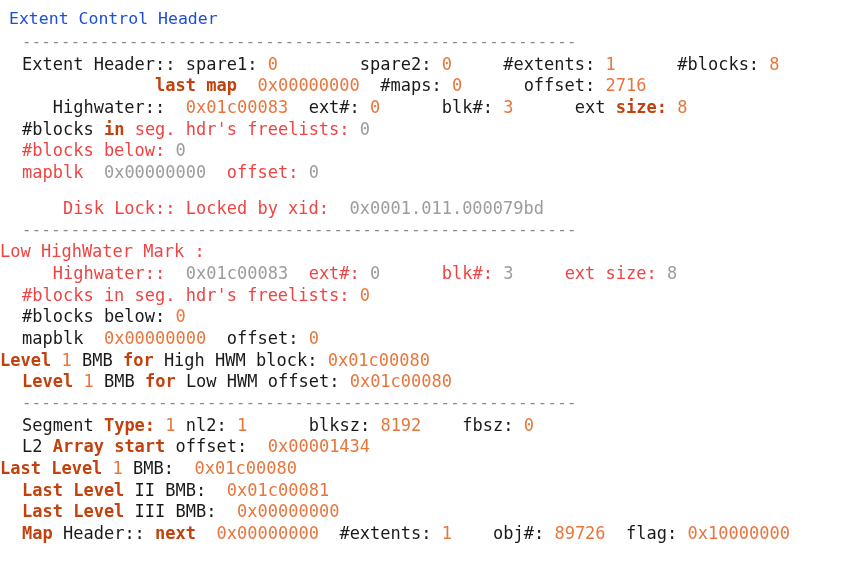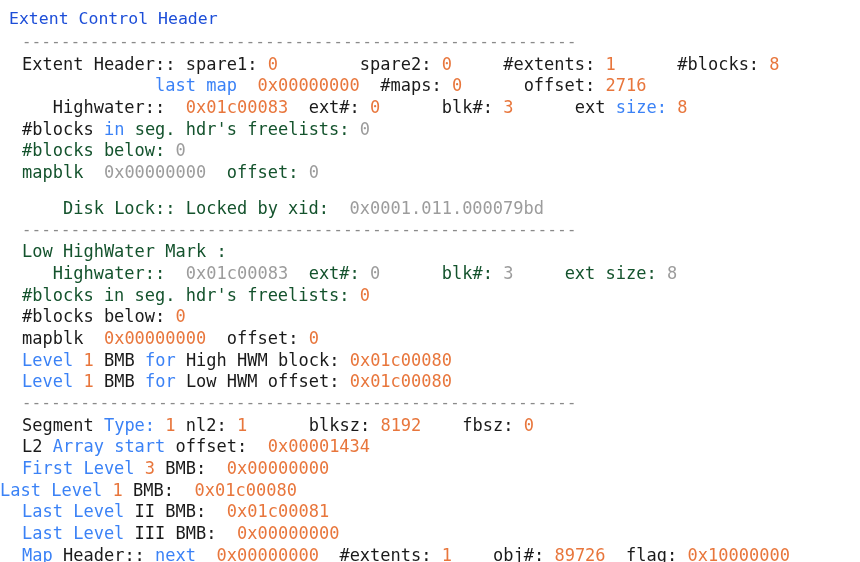--- a/index.html
+++ b/index.html
@@ -32,24 +32,24 @@
   }
   .title {
     font-size: 16.5px;
     line-height: 26px;
     height: 26px;
     color: #1d4ed8;
     padding-left: 9px;
   }
   
   .k  { color: #1a1a1a; }          
-  .g  { color: #14532d; }          
+  .g  { color: #ef4444; }          
   .o  { color: #e8763c; }          
   .og { color: #9c9c9c; }          
-  .b  { color: #3b82f6; font-weight: normal; }   
+  .b  { color: #c2410c; font-weight: bold; }   
   .sep {
     color: #8a8a8a;
     font-size: 15.5px;
     line-height: 21.7px;
     height: 21.7px;
     letter-spacing: 0.4px;
   }
 </style>
 </head>
 <body>
@@ -69,41 +69,40 @@
   <span class="line" style="padding-left:22px;"><span class="k">#blocks</span><span class="k"> </span><span class="b">in</span><span class="k"> </span><span class="g">seg. hdr's freelists:</span><span class="g"> </span><span class="og">0</span></span>
 
   <span class="line" style="padding-left:22px;"><span class="g">#blocks below:</span><span class="g"> </span><span class="og">0</span></span>
 
   <span class="line" style="padding-left:22px;"><span class="g">mapblk</span><span class="g">  </span><span class="og">0x00000000</span><span class="g">  </span><span class="g">offset:</span><span class="g"> </span><span class="og">0</span></span>
 
   <span class="line" style="padding-left:22px;margin-top:14px;"><span class="g">    </span><span class="g">Disk Lock:: Locked by xid:</span><span class="g">  </span><span class="og">0x0001.011.000079bd</span></span>
 
   <span class="line sep" style="padding-left:22px;">---------------------------------------------------------</span>
 
-  <span class="line" style="padding-left:22px;"><span class="g">Low HighWater Mark :</span></span>
+  <span class="line" style=""><span class="g">Low HighWater Mark :</span></span>
 
   <span class="line" style="padding-left:22px;"><span class="g">   </span><span class="g">Highwater::</span><span class="g">  </span><span class="og">0x01c00083</span><span class="g">  </span><span class="g">ext#:</span><span class="g"> </span><span class="og">0</span><span class="g">      </span><span class="g">blk#:</span><span class="g"> </span><span class="og">3</span><span class="g">     </span><span class="g">ext size:</span><span class="g"> </span><span class="og">8</span></span>
 
   <span class="line" style="padding-left:22px;"><span class="g">#blocks in seg. hdr's freelists:</span><span class="g"> </span><span class="o">0</span></span>
 
   <span class="line" style="padding-left:22px;"><span class="k">#blocks below:</span><span class="k"> </span><span class="o">0</span></span>
 
   <span class="line" style="padding-left:22px;"><span class="k">mapblk</span><span class="k">  </span><span class="o">0x00000000</span><span class="k">  </span><span class="k">offset:</span><span class="k"> </span><span class="o">0</span></span>
 
-  <span class="line" style="padding-left:22px;"><span class="b">Level</span><span class="k"> </span><span class="o">1</span><span class="k"> </span><span class="k">BMB</span><span class="k"> </span><span class="b">for</span><span class="k"> </span><span class="k">High HWM block:</span><span class="k"> </span><span class="o">0x01c00080</span></span>
+  <span class="line" style=""><span class="b">Level</span><span class="k"> </span><span class="o">1</span><span class="k"> </span><span class="k">BMB</span><span class="k"> </span><span class="b">for</span><span class="k"> </span><span class="k">High HWM block:</span><span class="k"> </span><span class="o">0x01c00080</span></span>
 
   <span class="line" style="padding-left:22px;"><span class="b">Level</span><span class="k"> </span><span class="o">1</span><span class="k"> </span><span class="k">BMB</span><span class="k"> </span><span class="b">for</span><span class="k"> </span><span class="k">Low HWM offset:</span><span class="k"> </span><span class="o">0x01c00080</span></span>
 
   <span class="line sep" style="padding-left:22px;">---------------------------------------------------------</span>
 
   <span class="line" style="padding-left:22px;"><span class="k">Segment</span><span class="k"> </span><span class="b">Type:</span><span class="k"> </span><span class="o">1</span><span class="k"> </span><span class="k">nl2:</span><span class="k"> </span><span class="o">1</span><span class="k">      </span><span class="k">blksz:</span><span class="k"> </span><span class="o">8192</span><span class="k">    </span><span class="k">fbsz:</span><span class="k"> </span><span class="o">0</span></span>
 
   <span class="line" style="padding-left:22px;"><span class="k">L2</span><span class="k"> </span><span class="b">Array start</span><span class="k"> </span><span class="k">offset:</span><span class="k">  </span><span class="o">0x00001434</span></span>
 
-  <span class="line" style="padding-left:22px;"><span class="b">First Level</span><span class="k"> </span><span class="o">3</span><span class="k"> </span><span class="k">BMB:</span><span class="k">  </span><span class="o">0x00000000</span></span>
 
 
   <span class="line" style=""><span class="b">Last Level</span><span class="k"> </span><span class="o">1</span><span class="k"> </span><span class="k">BMB:</span><span class="k">  </span><span class="o">0x01c00080</span></span>
 
   <span class="line" style="padding-left:22px;"><span class="b">Last Level</span><span class="k"> </span><span class="k">II</span><span class="k"> </span><span class="k">BMB:</span><span class="k">  </span><span class="o">0x01c00081</span></span>
 
   <span class="line" style="padding-left:22px;"><span class="b">Last Level</span><span class="k"> </span><span class="k">III</span><span class="k"> </span><span class="k">BMB:</span><span class="k">  </span><span class="o">0x00000000</span></span>
 
   <span class="line" style="padding-left:22px;"><span class="b">Map</span><span class="k"> </span><span class="k">Header::</span><span class="k"> </span><span class="b">next</span><span class="k">  </span><span class="o">0x00000000</span><span class="k">  </span><span class="k">#extents:</span><span class="k"> </span><span class="o">1</span><span class="k">    </span><span class="k">obj#:</span><span class="k"> </span><span class="o">89726</span><span class="k">  </span><span class="k">flag:</span><span class="k"> </span><span class="o">0x10000000</span></span>
 

